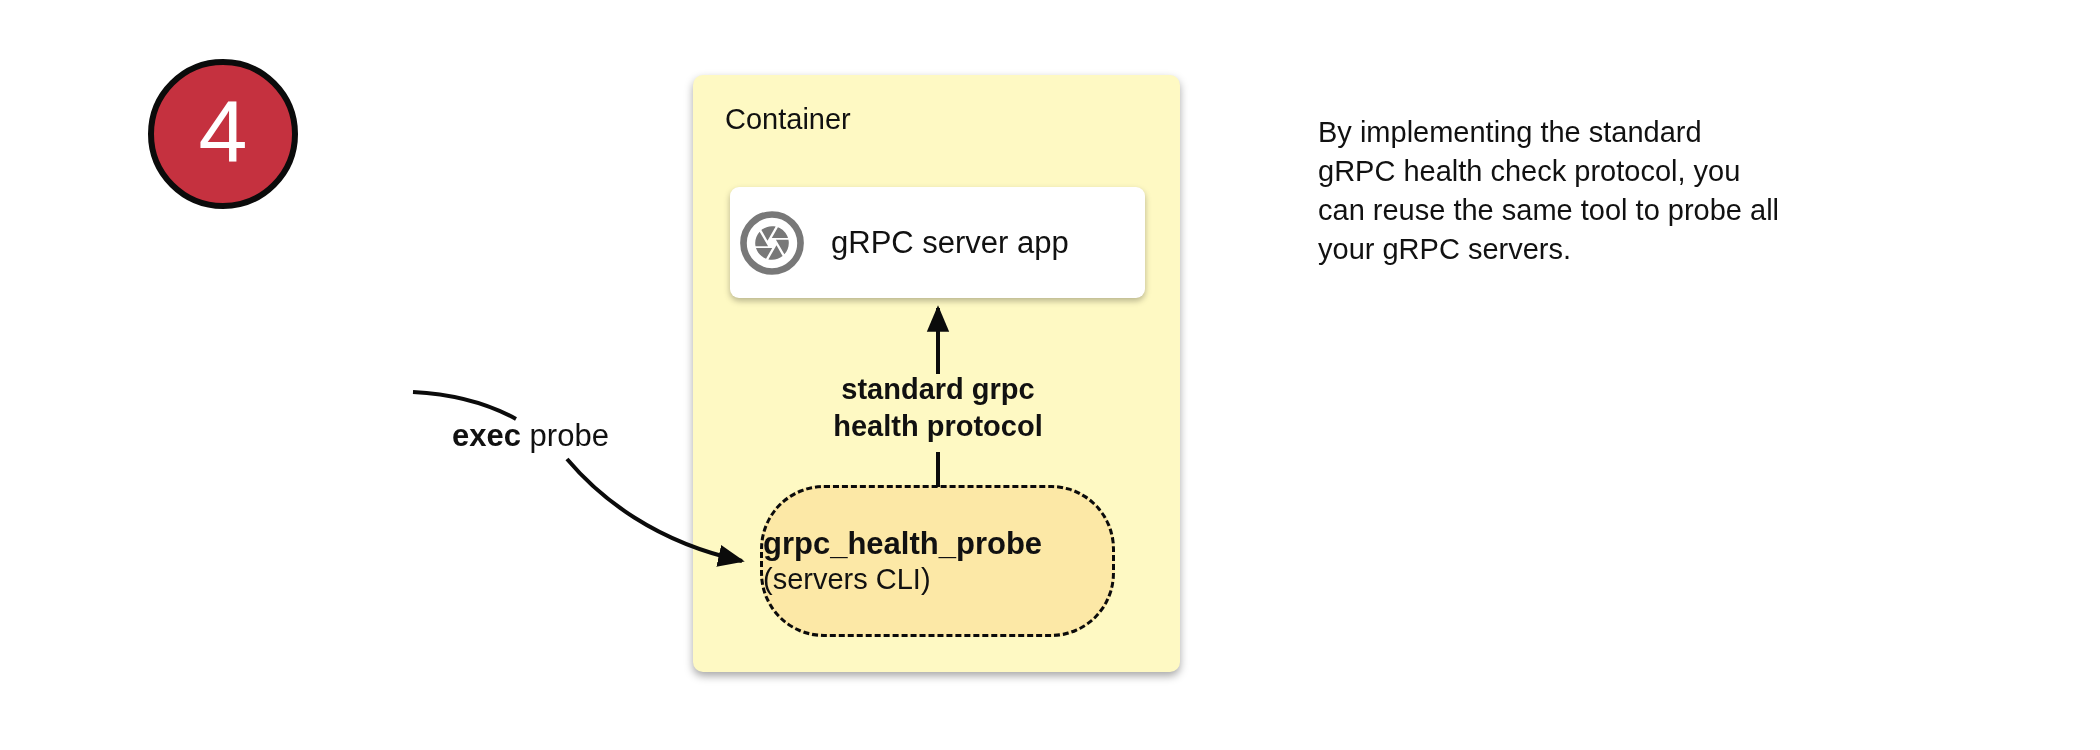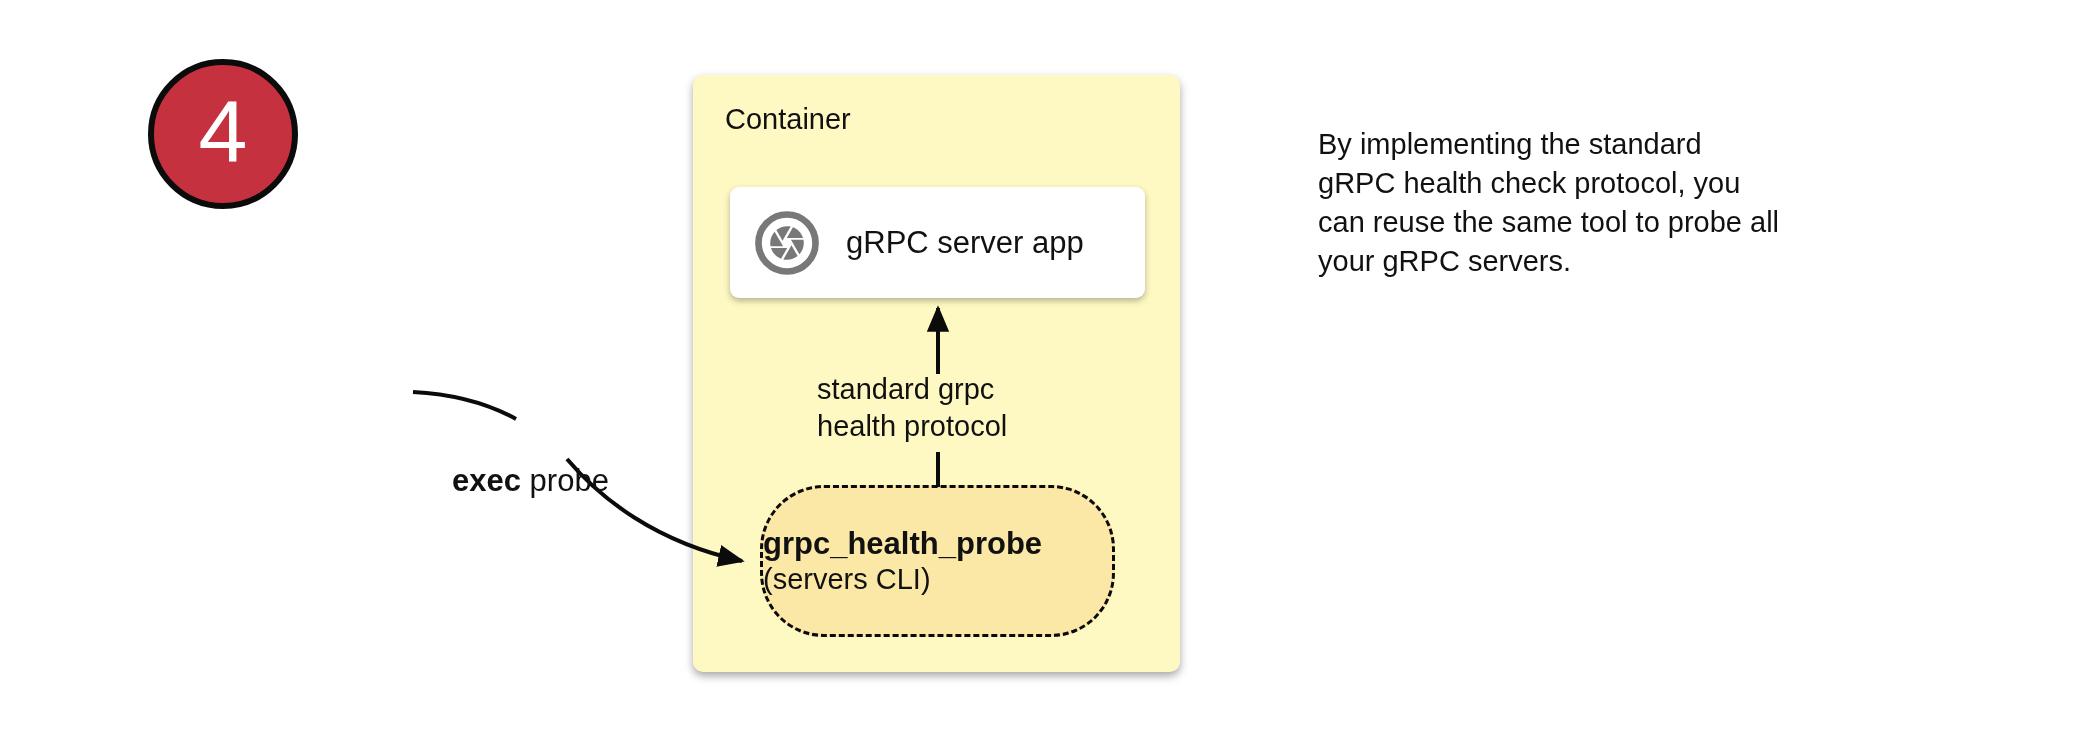--- a/index.html
+++ b/index.html
@@ -20,62 +20,62 @@
 
   
   .kubelet{
     position:absolute;left:187px;top:337px;width:226px;height:113px;box-sizing:border-box;
     background:#ffffff;border:3px solid #0b0b0b;display:flex;align-items:center;justify-content:center;
     z-index:2;font-size:31px;
   }
 
   
   .execprobe{
-    position:absolute;left:452px;top:418px;z-index:4;font-size:31px;white-space:nowrap;margin-top:45px;
+    position:absolute;left:452px;top:418px;z-index:4;font-size:31px;white-space:nowrap;
   }
   .execprobe b{font-weight:bold;}
 
   
   .container-box{
     position:absolute;left:693px;top:75px;width:487px;height:597px;box-sizing:border-box;
     background:#fef9c3;border-radius:10px;z-index:1;
     box-shadow:0 4px 8px rgba(0,0,0,0.35);
   }
   .container-title{
     position:absolute;left:32px;top:28px;font-size:29px;
   }
 
   
   .serverapp{
     position:absolute;left:37px;top:112px;width:415px;height:111px;box-sizing:border-box;
     background:#ffffff;border-radius:9px;box-shadow:0 3px 6px rgba(0,0,0,0.28);
-    display:flex;align-items:center;padding-left:25px;gap:27px;z-index:2;
+    display:flex;align-items:center;padding-left:10px;gap:27px;z-index:2;
   }
   .serverapp .label{font-size:31px;}
   .aperture{width:64px;height:64px;flex:0 0 auto;}
 
   
   .protocol-label{
-    position:absolute;left:124px;top:296px;width:242px;text-align:left;
-    font-size:29px;line-height:37px;white-space:pre-line;z-index:4;
+    position:absolute;left:124px;top:296px;width:242px;text-align:center;
+    font-size:29px;line-height:37px;white-space:pre-line;z-index:4;font-weight:bold;
   }
 
   
   .probe-box{
     position:absolute;left:67px;top:410px;width:355px;height:152px;box-sizing:border-box;
     background:#FCE8A6;border:3px dashed #0b0b0b;border-radius:64px;
     display:flex;flex-direction:column;align-items:flex-start;justify-content:center;z-index:2;
   }
   .probe-box .ptitle{font-size:31px;font-weight:bold;line-height:36px;}
   .probe-box .psub{font-size:29px;line-height:34px;}
 
   
   .note{
     position:absolute;left:1318px;top:113px;width:640px;font-size:29px;line-height:39px;
-    white-space:pre-line;z-index:2;margin-top:12px;
+    white-space:pre-line;z-index:2;
   }
 </style>
 </head>
 <body>
 
 <div class="stage">
 
   <svg class="arrows" viewBox="0 0 2100 750">
     <defs>
       <marker id="ah" viewBox="0 0 10 10" refX="8.5" refY="5" markerWidth="7" markerHeight="7" orient="auto" markerUnits="strokeWidth">

